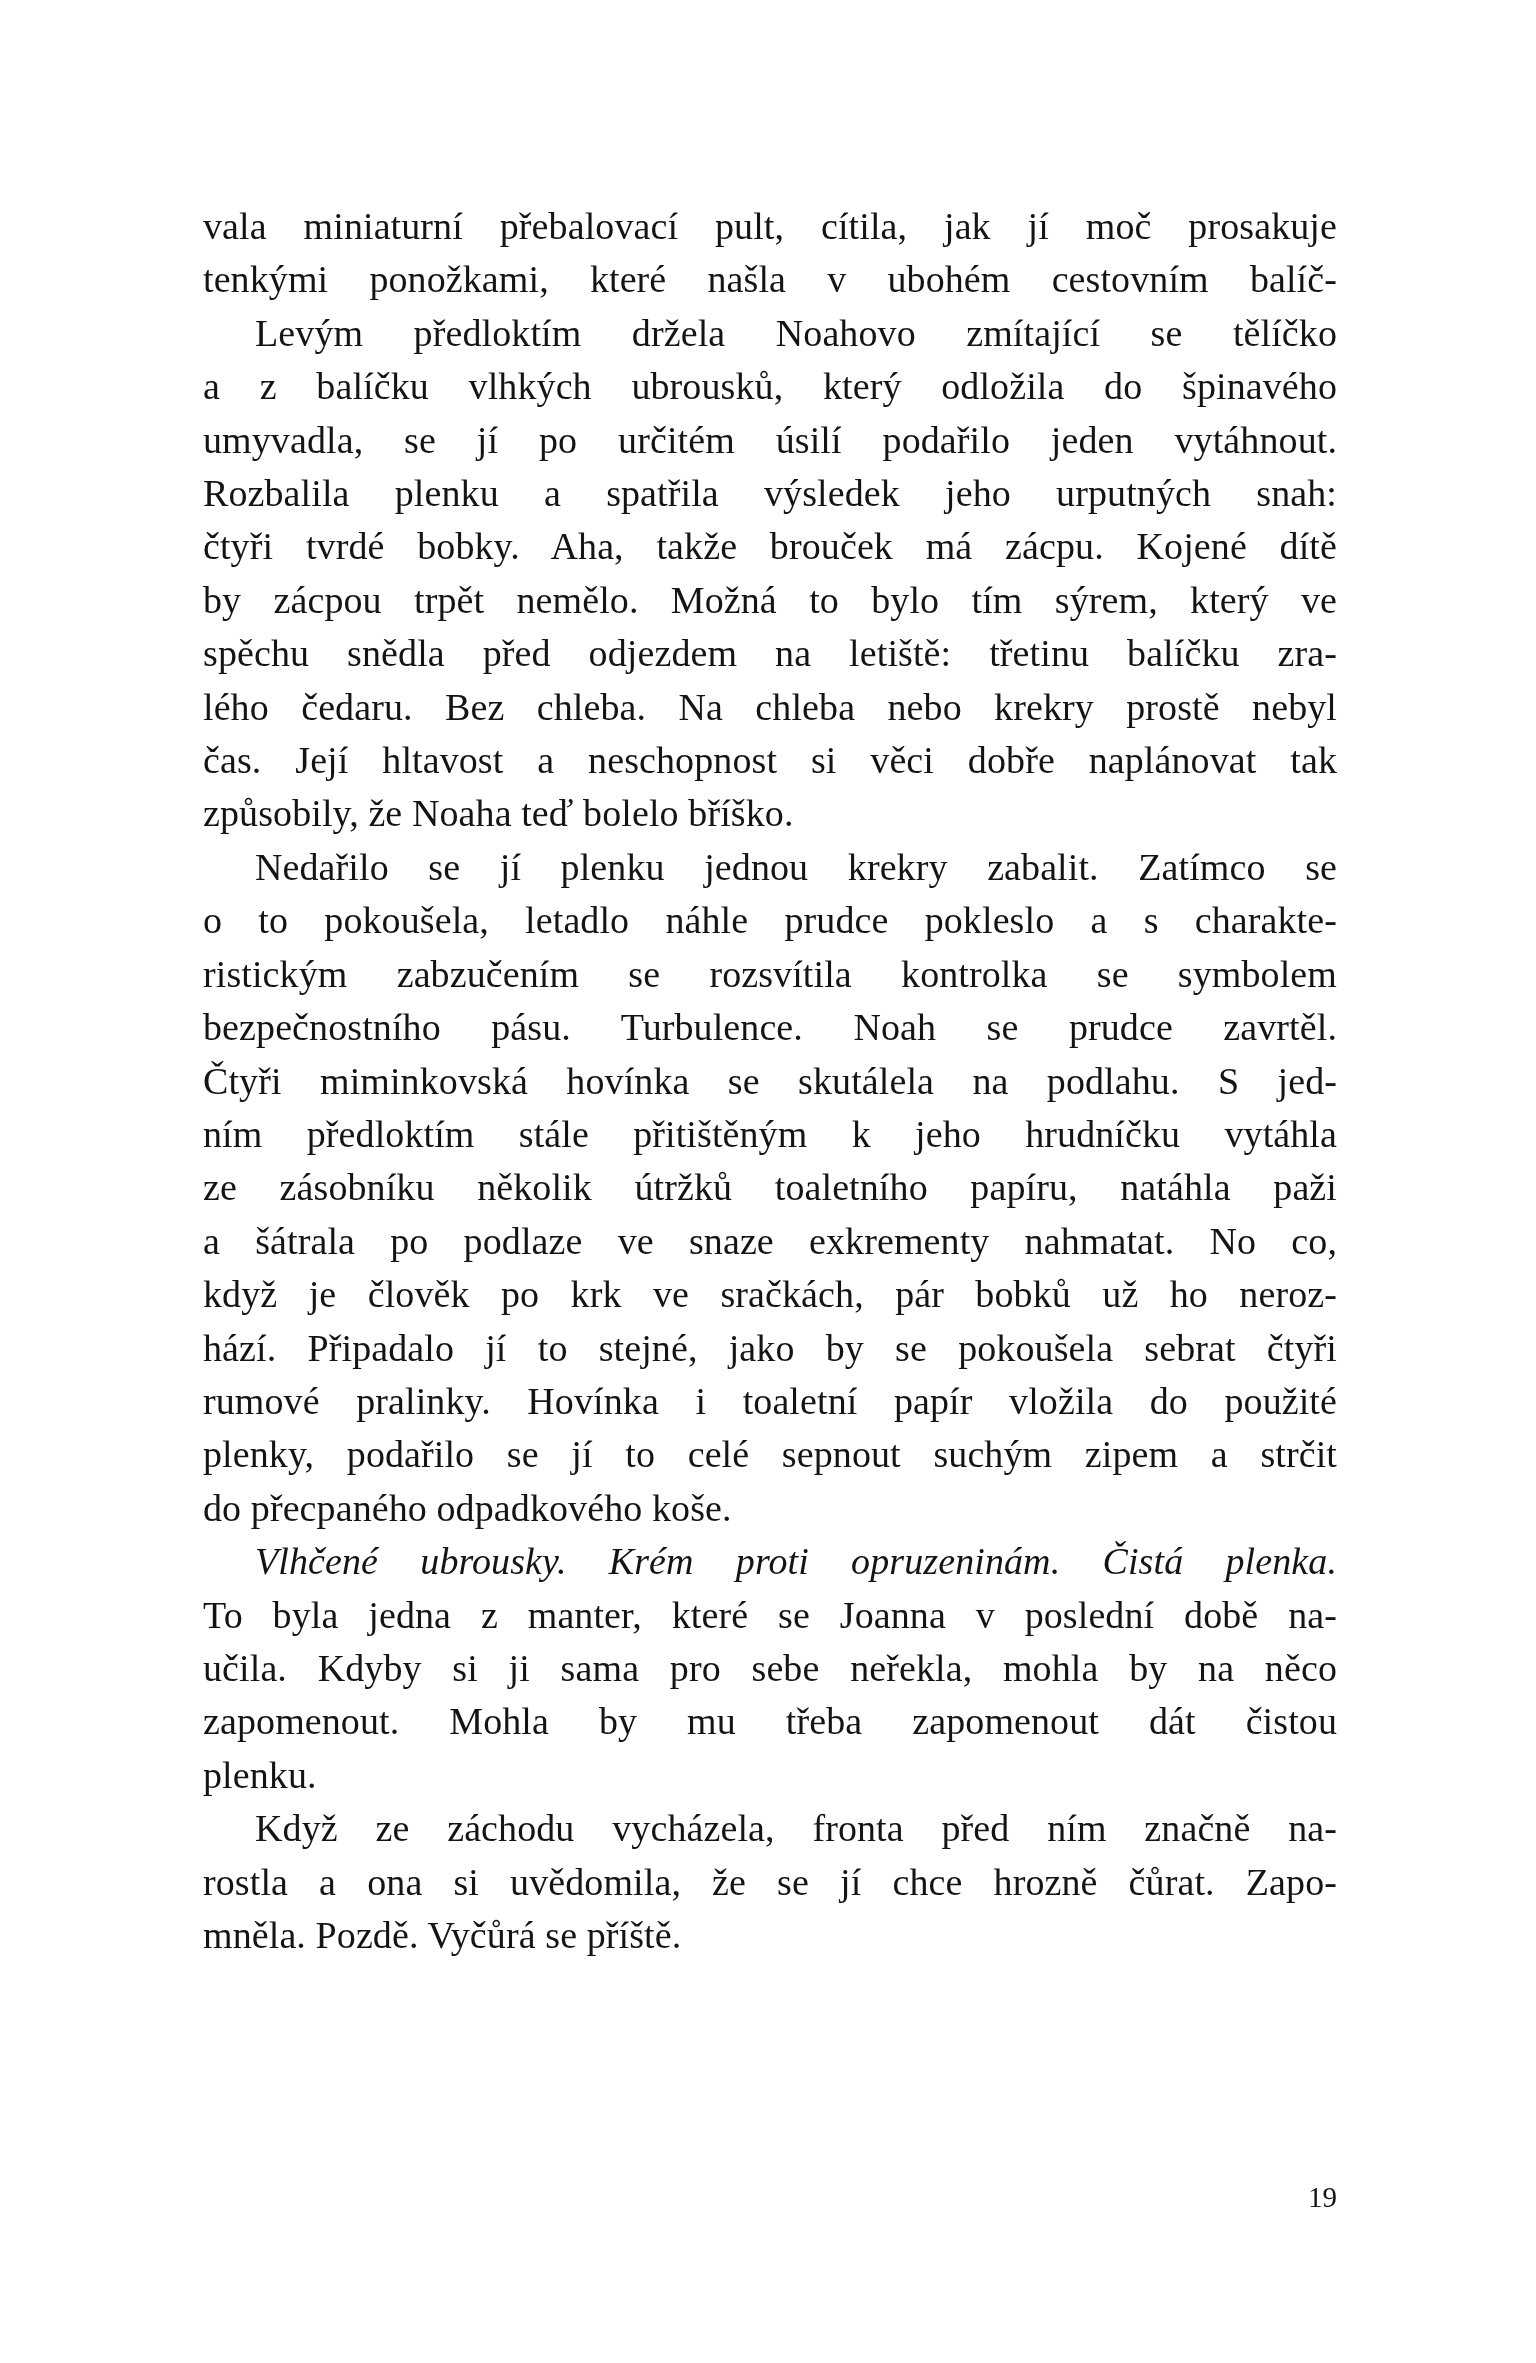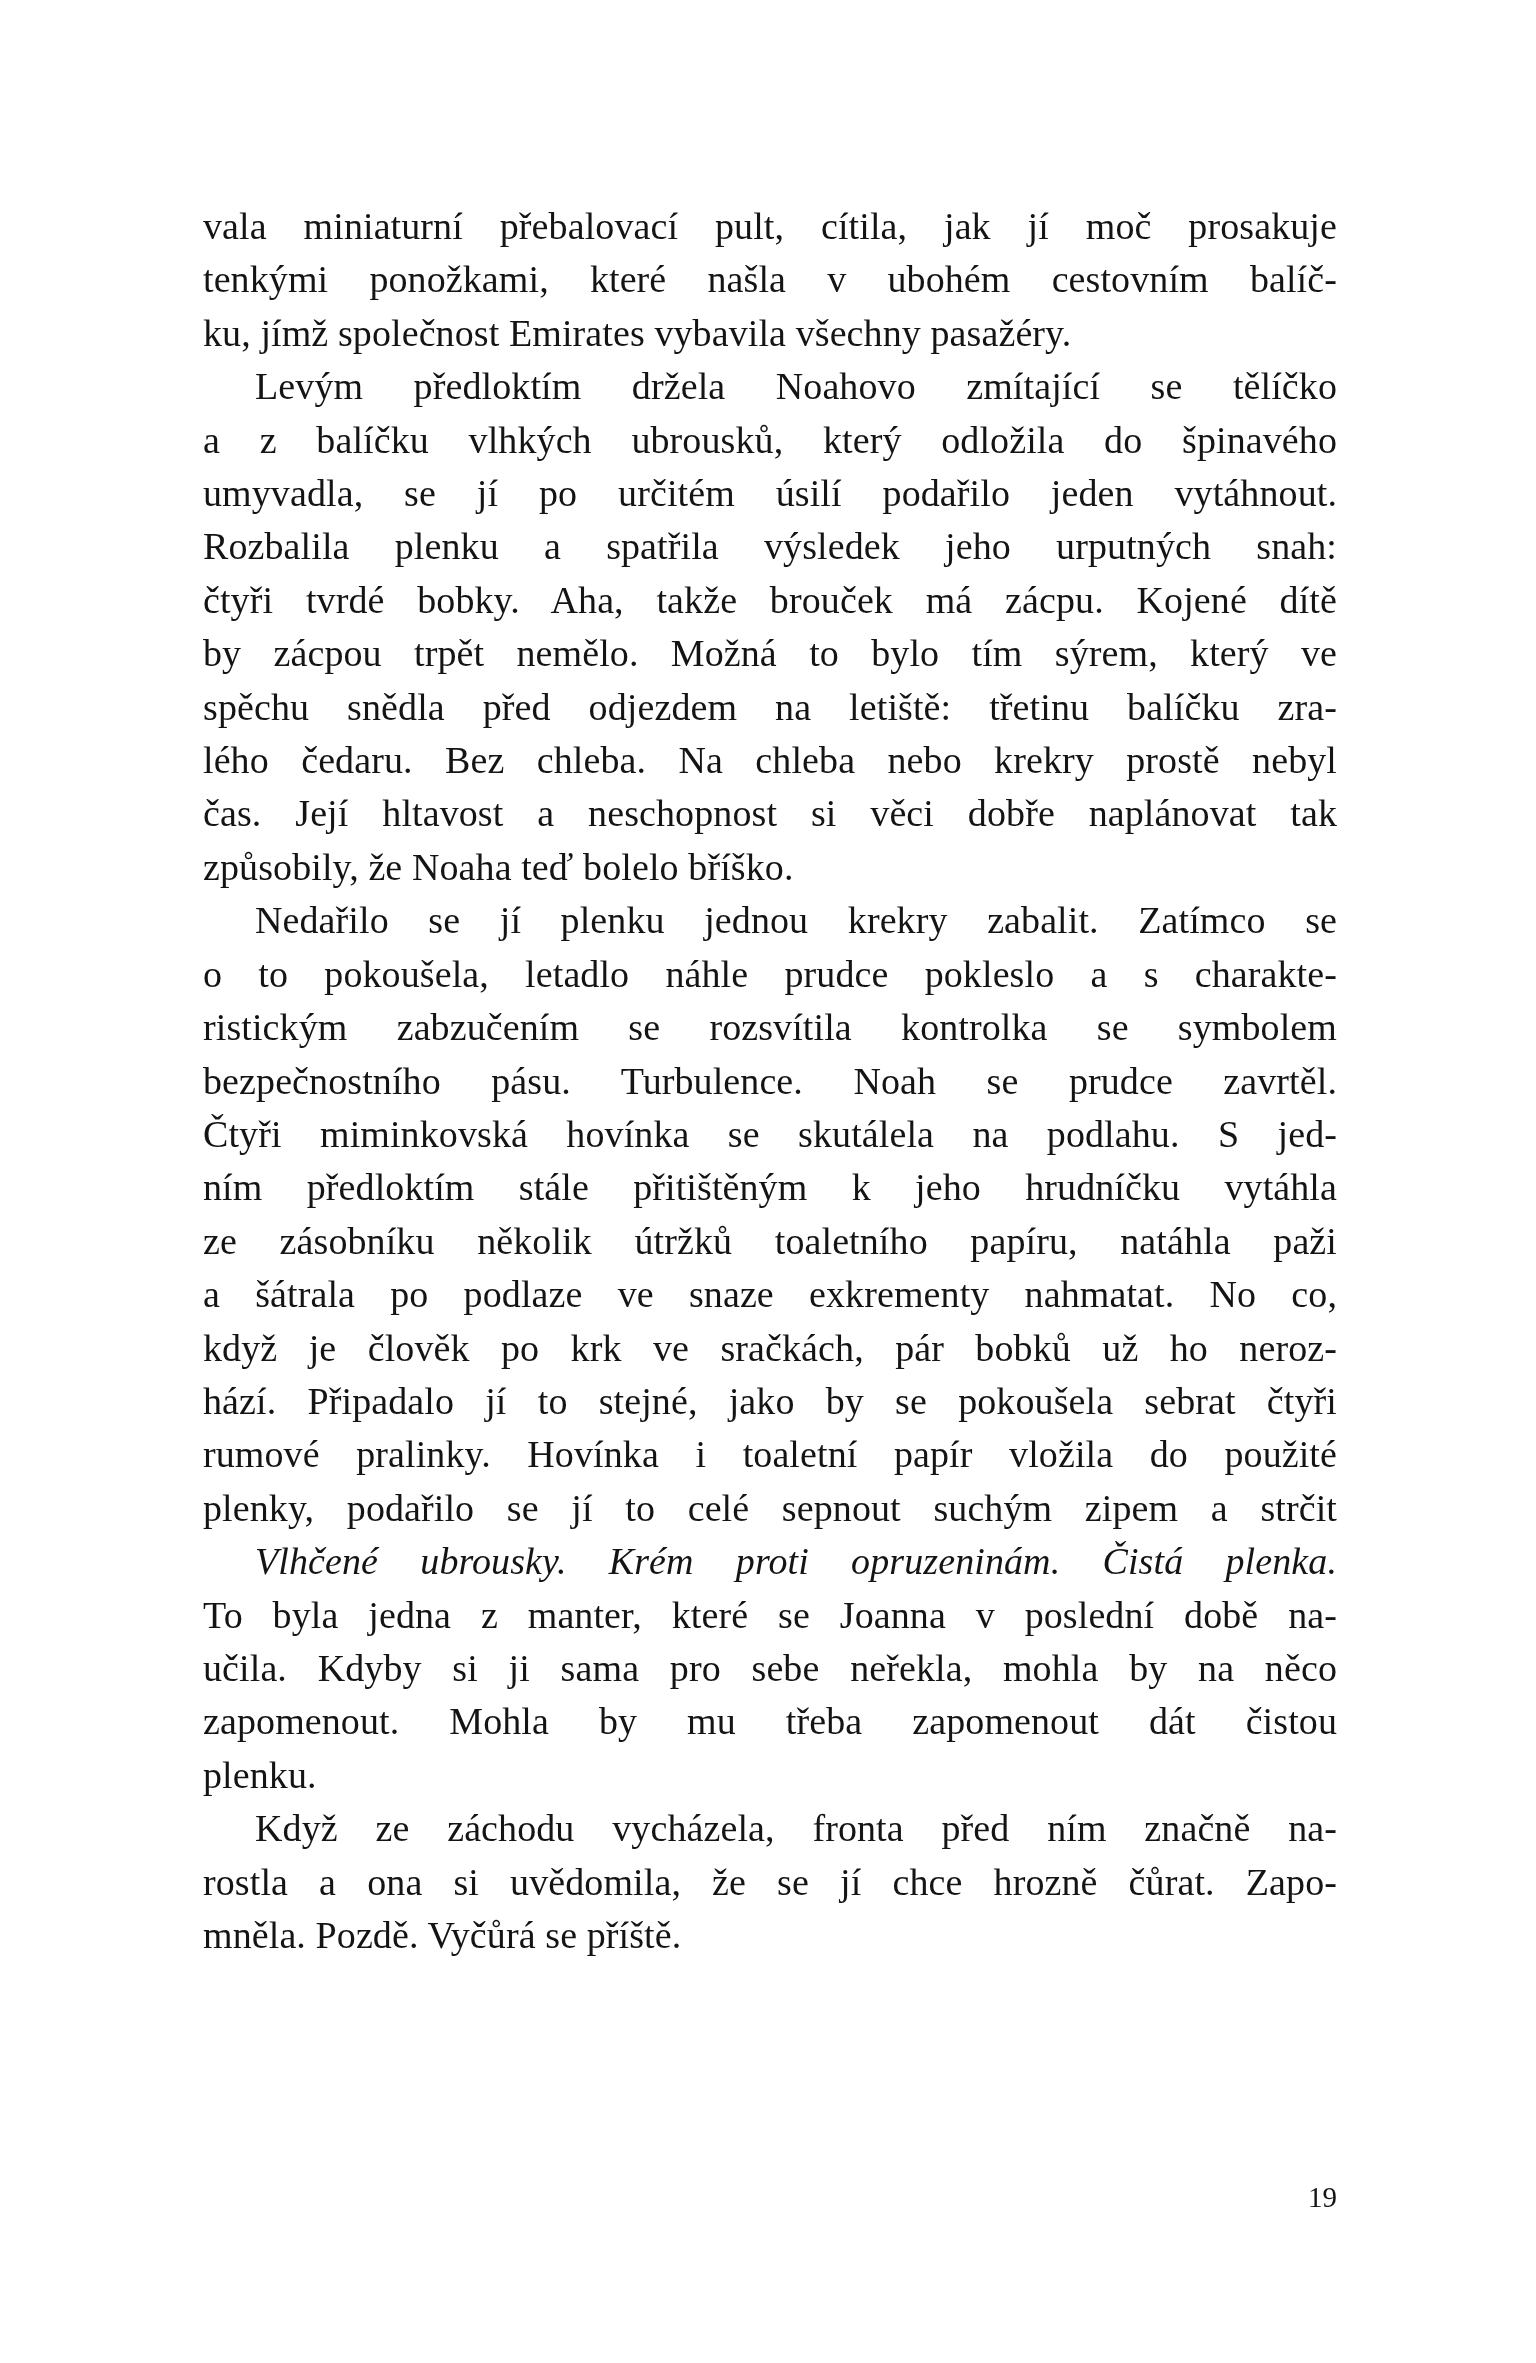--- a/index.html
+++ b/index.html
@@ -51,21 +51,20 @@
     margin-top: 20px;
   }
 </style>
 </head>
 <body>
 
 <div class="page">
   <main class="text-block" id="text-block">
       <div class="line">vala miniaturní přebalovací pult, cítila, jak jí moč prosakuje</div>
       <div class="line">tenkými ponožkami, které našla v ubohém cestovním balíč-</div>
-      <div class="line last">ku, jímž společnost Emirates vybavila všechny pasažéry.</div>
       <div class="line indent">Levým předloktím držela Noahovo zmítající se tělíčko</div>
       <div class="line">a z balíčku vlhkých ubrousků, který odložila do špinavého</div>
       <div class="line">umyvadla, se jí po určitém úsilí podařilo jeden vytáhnout.</div>
       <div class="line">Rozbalila plenku a spatřila výsledek jeho urputných snah:</div>
       <div class="line">čtyři tvrdé bobky. Aha, takže brouček má zácpu. Kojené dítě</div>
       <div class="line">by zácpou trpět nemělo. Možná to bylo tím sýrem, který ve</div>
       <div class="line">spěchu snědla před odjezdem na letiště: třetinu balíčku zra-</div>
       <div class="line">lého čedaru. Bez chleba. Na chleba nebo krekry prostě nebyl</div>
       <div class="line">čas. Její hltavost a neschopnost si věci dobře naplánovat tak</div>
       <div class="line last">způsobily, že Noaha teď bolelo bříško.</div>
@@ -74,20 +73,21 @@
       <div class="line">ristickým zabzučením se rozsvítila kontrolka se symbolem</div>
       <div class="line">bezpečnostního pásu. Turbulence. Noah se prudce zavrtěl.</div>
       <div class="line">Čtyři miminkovská hovínka se skutálela na podlahu. S jed-</div>
       <div class="line">ním předloktím stále přitištěným k jeho hrudníčku vytáhla</div>
       <div class="line">ze zásobníku několik útržků toaletního papíru, natáhla paži</div>
       <div class="line">a šátrala po podlaze ve snaze exkrementy nahmatat. No co,</div>
       <div class="line">když je člověk po krk ve sračkách, pár bobků už ho neroz-</div>
       <div class="line">hází. Připadalo jí to stejné, jako by se pokoušela sebrat čtyři</div>
       <div class="line">rumové pralinky. Hovínka i toaletní papír vložila do použité</div>
       <div class="line">plenky, podařilo se jí to celé sepnout suchým zipem a strčit</div>
+      <div class="line last">do přecpaného odpadkového koše.</div>
       <div class="line indent italic">Vlhčené ubrousky. Krém proti opruzeninám. Čistá plenka.</div>
       <div class="line">To byla jedna z manter, které se Joanna v poslední době na-</div>
       <div class="line">učila. Kdyby si ji sama pro sebe neřekla, mohla by na něco</div>
       <div class="line">zapomenout. Mohla by mu třeba zapomenout dát čistou</div>
       <div class="line last">plenku.</div>
       <div class="line indent">Když ze záchodu vycházela, fronta před ním značně na-</div>
       <div class="line">rostla a ona si uvědomila, že se jí chce hrozně čůrat. Zapo-</div>
       <div class="line last">mněla. Pozdě. Vyčůrá se příště.</div>
     </main>
   <div class="page-number">19</div>

